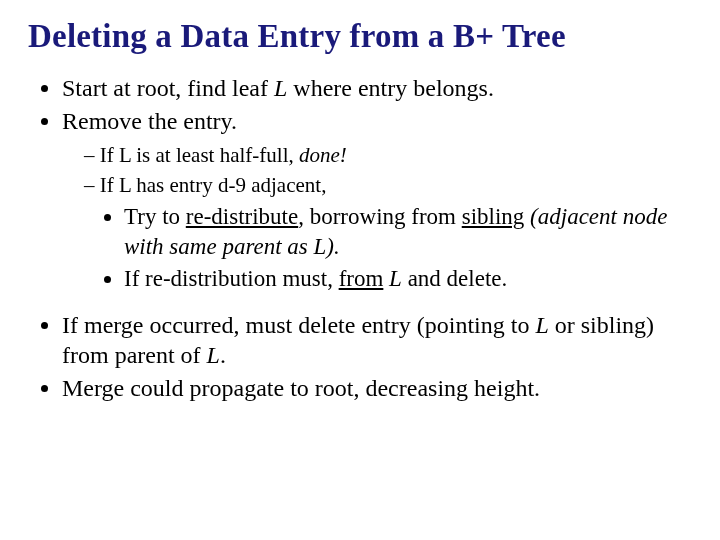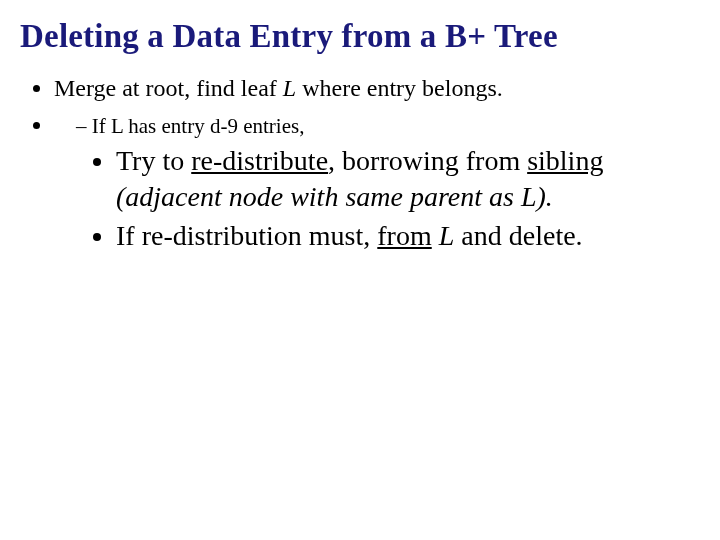--- a/index.html
+++ b/index.html
@@ -8,21 +8,21 @@
     width: 720px;
     height: 540px;
     background: #ffffff;
     font-family: "Times New Roman", Times, serif;
     color: #000000;
   }
   .slide {
     box-sizing: border-box;
     width: 720px;
     height: 540px;
-    padding: 18px 24px 24px 20px;
+    padding: 18px 24px 24px 28px;
   }
   .title {
     font-size: 33px;
     color: #1a1a7a;
     margin: 0 0 18px 0;
     white-space: nowrap;
     letter-spacing: 0.2px;
   }
   ul.level1 {
     list-style: disc;
@@ -44,54 +44,66 @@
   ul.level2 > li::before {
     content: "– ";
   }
   ul.level2 > li {
     margin: 2px 0;
   }
   ul.level3 {
     list-style: disc;
     margin: 3px 0 3px 40px;
     padding: 0;
-    font-size: 28px;
+    font-size: 23px;
     line-height: 1.3;
   }
   ul.level3 > li {
     margin: 2px 0;
   }
   .ital { font-style: italic; }
   .uline { text-decoration: underline; }
   .gap { height: 8px; }
 </style>
 </head>
 <body>
 
 <div class="slide">
 
   <h1 class="title">Deleting a Data Entry from a B+ Tree</h1>
 
   <ul class="level1">
     <li>
-      <span>Merge at root, find leaf </span><span class="ital">L</span><span> where entry belongs.</span>
+      <span>Start at root, find leaf </span><span class="ital">L</span><span> where entry belongs.</span>
     </li>
     <li>
+      <span>Remove the entry.</span>
       <ul class="level2">
         <li>
-          <span>If L has entry </span><span>d-9</span><span> entries,</span>
+          <span>If L is at least half-full, </span><span class="ital">done!</span>
+        </li>
+        <li>
+          <span>If L has entry </span><span>d-9</span><span> adjacent,</span>
           <ul class="level3">
             <li>
               <span>Try to </span><span class="uline">re-distribute</span><span>, borrowing from </span><span class="uline">sibling</span><span class="ital"> (adjacent node with same parent as L).</span>
             </li>
             <li>
               <span>If re-distribution must, </span><span class="uline">from</span><span> </span><span class="ital">L</span><span> and delete.</span>
             </li>
           </ul>
         </li>
       </ul>
     </li>
   </ul>
 
   <div class="gap"></div>
 
+  <ul class="level1">
+    <li>
+      <span>If merge occurred, must delete entry (pointing to </span><span class="ital">L</span><span> or sibling) from parent of </span><span class="ital">L</span><span>.</span>
+    </li>
+    <li>
+      <span>Merge could propagate to root, decreasing height.</span>
+    </li>
+  </ul>
 
 </div>
 
 </body></html>

